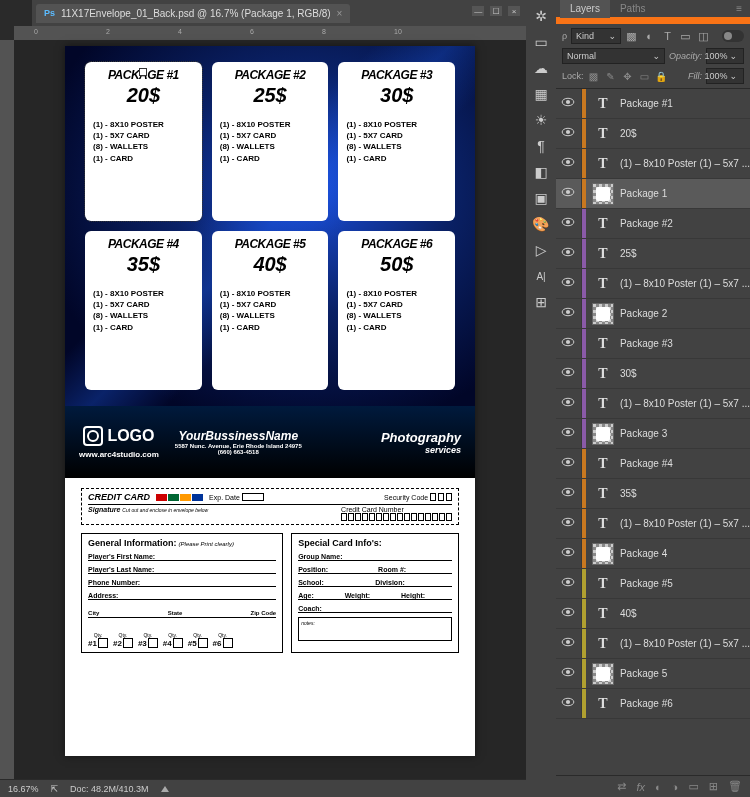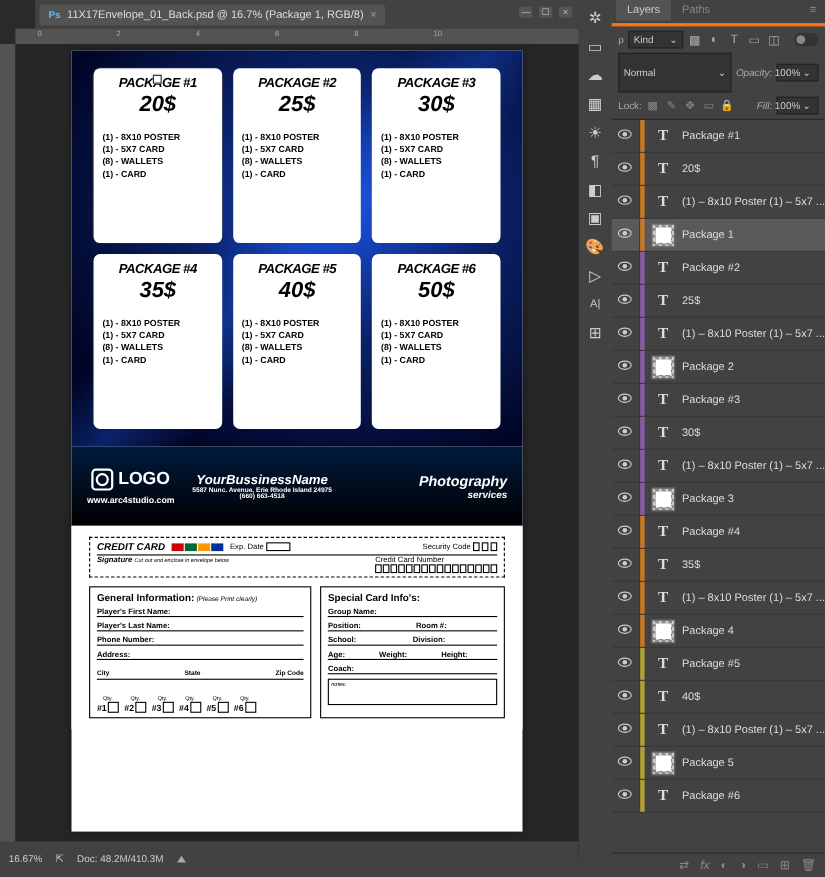--- a/index.html
+++ b/index.html
@@ -70,42 +70,42 @@
 .addr-sublabels { display: flex; justify-content: space-between; font-size: 6px; font-weight: bold; margin-top: 10px; border-bottom: 1px solid #000; padding-bottom: 1px; }
 .qty-row { display: flex; gap: 5px; margin-top: 14px; align-items: flex-end; }
 .qty-item { display: flex; flex-direction: column; align-items: center; }
 .qty-label { font-size: 5px; }
 .qty-box { display: flex; align-items: center; gap: 1px; }
 .qty-num { font-weight: bold; font-size: 8px; }
 .qty-sq { width: 10px; height: 10px; border: 1px solid #000; }
 .notes-box { border: 1px solid #000; height: 24px; margin-top: 4px; padding: 1px 2px; }
 .notes-label { font-size: 5px; font-style: italic; }
 
-.status-bar { position: absolute; bottom: 0; left: 0; right: 0; height: 32px; background: #424242; display: flex; align-items: center; padding: 0 8px; color: #ccc; font-size: 9px; gap: 12px; }
+.status-bar { position: absolute; bottom: 0; left: 0; right: 0; height: 17px; background: #424242; display: flex; align-items: center; padding: 0 8px; color: #ccc; font-size: 9px; gap: 12px; }
 .status-bar .triangle { width: 0; height: 0; border-left: 4px solid transparent; border-right: 4px solid transparent; border-bottom: 6px solid #aaa; margin-right: -8px; }
 
 
 .tool-strip { width: 30px; background: #424242; display: flex; flex-direction: column; align-items: center; padding-top: 4px; gap: 2px; }
 .tool-strip .tool { width: 24px; height: 24px; display: flex; align-items: center; justify-content: center; color: #ccc; font-size: 14px; border-radius: 2px; cursor: pointer; }
 
 
 .right-panel { flex: 1; background: #424242; display: flex; flex-direction: column; color: #ccc; font-size: 10px; }
-.panel-tabs { display: flex; border-bottom: 3px solid #f97316; height: 24px; align-items: flex-start; padding-left: 4px; }
+.panel-tabs { display: flex; border-bottom: 7px solid #f97316; height: 24px; align-items: center; padding-left: 4px; }
 .panel-tab { padding: 4px 10px; background: #535353; font-size: 10px; }
 .panel-tab.inactive { background: transparent; color: #888; }
 .panel-menu { margin-left: auto; padding: 4px 8px; color: #888; }
 .layer-opts { padding: 4px 6px; border-bottom: 1px solid #2a2a2a; }
 .opts-row1 { display: flex; align-items: center; gap: 4px; margin-bottom: 4px; }
 .kind-select { background: #333; border: 1px solid #222; color: #ccc; font-size: 9px; padding: 1px 4px; width: 50px; height: 16px; display: flex; align-items: center; justify-content: space-between; }
 .filter-icons { display: flex; gap: 5px; align-items: center; }
 .filter-icons span { width: 13px; height: 13px; display: flex; align-items: center; justify-content: center; color: #aaa; font-size: 11px; }
 .toggle-sw { width: 22px; height: 12px; background: #333; border-radius: 6px; margin-left: auto; position: relative; }
 .toggle-sw::after { content:''; width: 8px; height: 8px; background: #888; border-radius: 50%; position: absolute; left: 2px; top: 2px; }
 .opts-row2 { display: flex; align-items: center; gap: 4px; margin-bottom: 4px; }
-.blend-select { background: #333; border: 1px solid #222; color: #ccc; font-size: 9px; padding: 2px 4px; flex: 1; height: 36px; display: flex; align-items: center; justify-content: space-between; }
+.blend-select { background: #333; border: 1px solid #222; color: #ccc; font-size: 9px; padding: 2px 4px; flex: 1; height: 16px; display: flex; align-items: center; justify-content: space-between; }
 .opacity-label { font-size: 9px; color: #aaa; font-style: italic; }
 .opacity-input { background: #333; border: 1px solid #222; color: #ccc; font-size: 9px; width: 38px; height: 16px; display: flex; align-items: center; justify-content: flex-end; padding-right: 6px; }
 .opts-row3 { display: flex; align-items: center; gap: 4px; }
 .lock-label { font-size: 9px; color: #aaa; }
 .lock-icons { display: flex; gap: 5px; }
 .lock-icons span { width: 12px; height: 12px; display: flex; align-items: center; justify-content: center; color: #888; font-size: 10px; }
 
 .layer-list { flex: 1; overflow: hidden; }
 .layer-row { display: flex; align-items: center; height: 30px; border-bottom: 1px solid #383838; }
 .layer-row.selected { background: #5a5a5a; }

